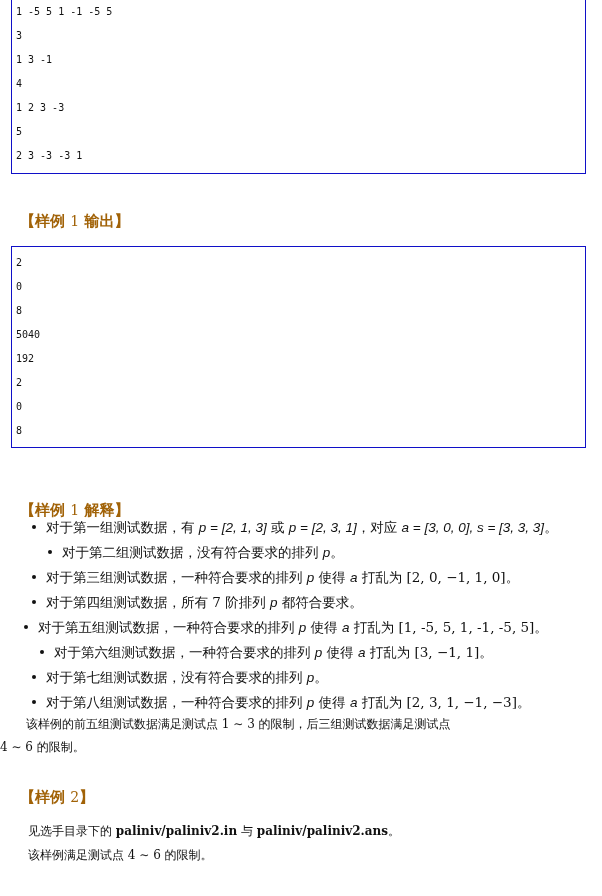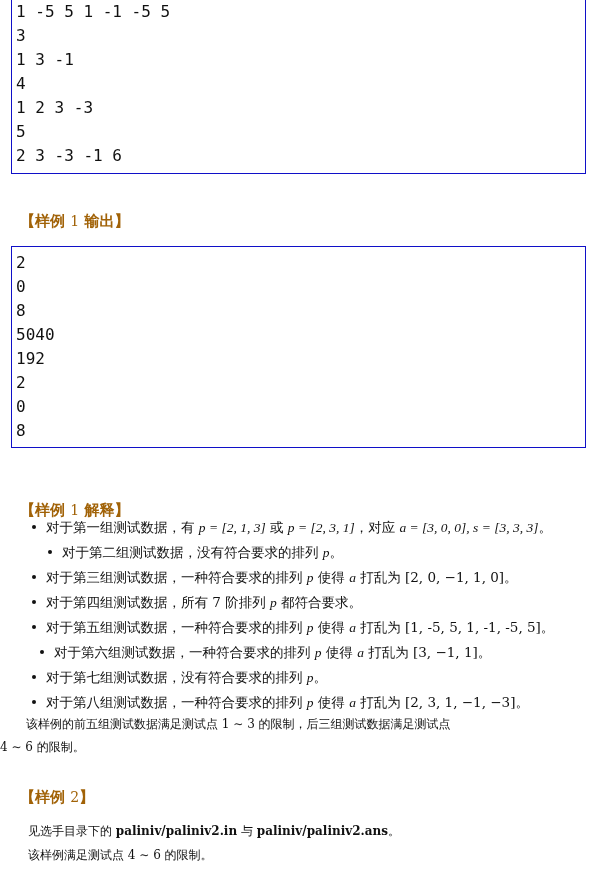--- a/index.html
+++ b/index.html
@@ -29,21 +29,21 @@
       border-top: none;
     }
     .code-box.out {
       top: 246px;
       height: 202px;
     }
     .code-line {
       position: absolute;
       left: 4px;
       font-family: "DejaVu Sans Mono", monospace;
-      font-size: 16px;
+      font-size: 10px;
       line-height: 16px;
       color: #111111;
       white-space: pre;
     }
     .heading {
       position: absolute;
       left: 20px;
       font-family: "DejaVu Sans", sans-serif;
       font-size: 15px;
       font-weight: bold;
@@ -69,21 +69,21 @@
       height: 4px;
       border-radius: 50%;
       background: #111111;
       margin-right: 10px;
       vertical-align: middle;
       position: relative;
       top: -2px;
     }
     .math {
       font-style: italic;
-      font-family: Liberation Serif, serif;
+      font-family: Liberation Sans, sans-serif;
     }
     .math-up {
       font-family: "DejaVu Serif", serif;
     }
     .para {
       position: absolute;
       font-size: 12px;
       line-height: 18px;
       white-space: nowrap;
       color: #111111;
@@ -96,21 +96,21 @@
 </head>
 <body>
 
 <div class="code-box top">
   <div class="code-line" style="top:6px">1 -5 5 1 -1 -5 5</div>
   <div class="code-line" style="top:30px">3</div>
   <div class="code-line" style="top:54px">1 3 -1</div>
   <div class="code-line" style="top:78px">4</div>
   <div class="code-line" style="top:102px">1 2 3 -3</div>
   <div class="code-line" style="top:126px">5</div>
-  <div class="code-line" style="top:150px">2 3 -3 -1 6</div>
+  <div class="code-line" style="top:150px">2 3 -3 -3 1</div>
 </div>
 
 <div class="heading" style="top:212px">
   <span>【样例 </span><span class="num">1</span><span> 输出】</span>
 </div>
 
 <div class="code-box out">
   <div class="code-line" style="top:8px">2</div>
   <div class="code-line" style="top:32px">0</div>
   <div class="code-line" style="top:56px">8</div>
@@ -131,21 +131,21 @@
   </div>
   <div class="bullet-item" style="left:48px; top:543px">
     <span class="bullet-dot"></span><span>对于第二组测试数据，没有符合要求的排列 </span><span class="math">p</span><span>。</span>
   </div>
   <div class="bullet-item" style="left:32px; top:568px">
     <span class="bullet-dot"></span><span>对于第三组测试数据，一种符合要求的排列 </span><span class="math">p</span><span> 使得 </span><span class="math">a</span><span> 打乱为 </span><span class="math-up">[2, 0, −1, 1, 0]</span><span>。</span>
   </div>
   <div class="bullet-item" style="left:32px; top:593px">
     <span class="bullet-dot"></span><span>对于第四组测试数据，所有 </span><span class="math-up">7</span><span> 阶排列 </span><span class="math">p</span><span> 都符合要求。</span>
   </div>
-  <div class="bullet-item" style="left:32px; top:618px">
+  <div class="bullet-item" style="left:24px; top:618px">
     <span class="bullet-dot"></span><span>对于第五组测试数据，一种符合要求的排列 </span><span class="math">p</span><span> 使得 </span><span class="math">a</span><span> 打乱为 </span><span class="math-up">[1, -5, 5, 1, -1, -5, 5]</span><span>。</span>
   </div>
   <div class="bullet-item" style="left:40px; top:643px">
     <span class="bullet-dot"></span><span>对于第六组测试数据，一种符合要求的排列 </span><span class="math">p</span><span> 使得 </span><span class="math">a</span><span> 打乱为 </span><span class="math-up">[3, −1, 1]</span><span>。</span>
   </div>
   <div class="bullet-item" style="left:32px; top:668px">
     <span class="bullet-dot"></span><span>对于第七组测试数据，没有符合要求的排列 </span><span class="math">p</span><span>。</span>
   </div>
   <div class="bullet-item" style="left:32px; top:693px">
     <span class="bullet-dot"></span><span>对于第八组测试数据，一种符合要求的排列 </span><span class="math">p</span><span> 使得 </span><span class="math">a</span><span> 打乱为 </span><span class="math-up">[2, 3, 1, −1, −3]</span><span>。</span>

